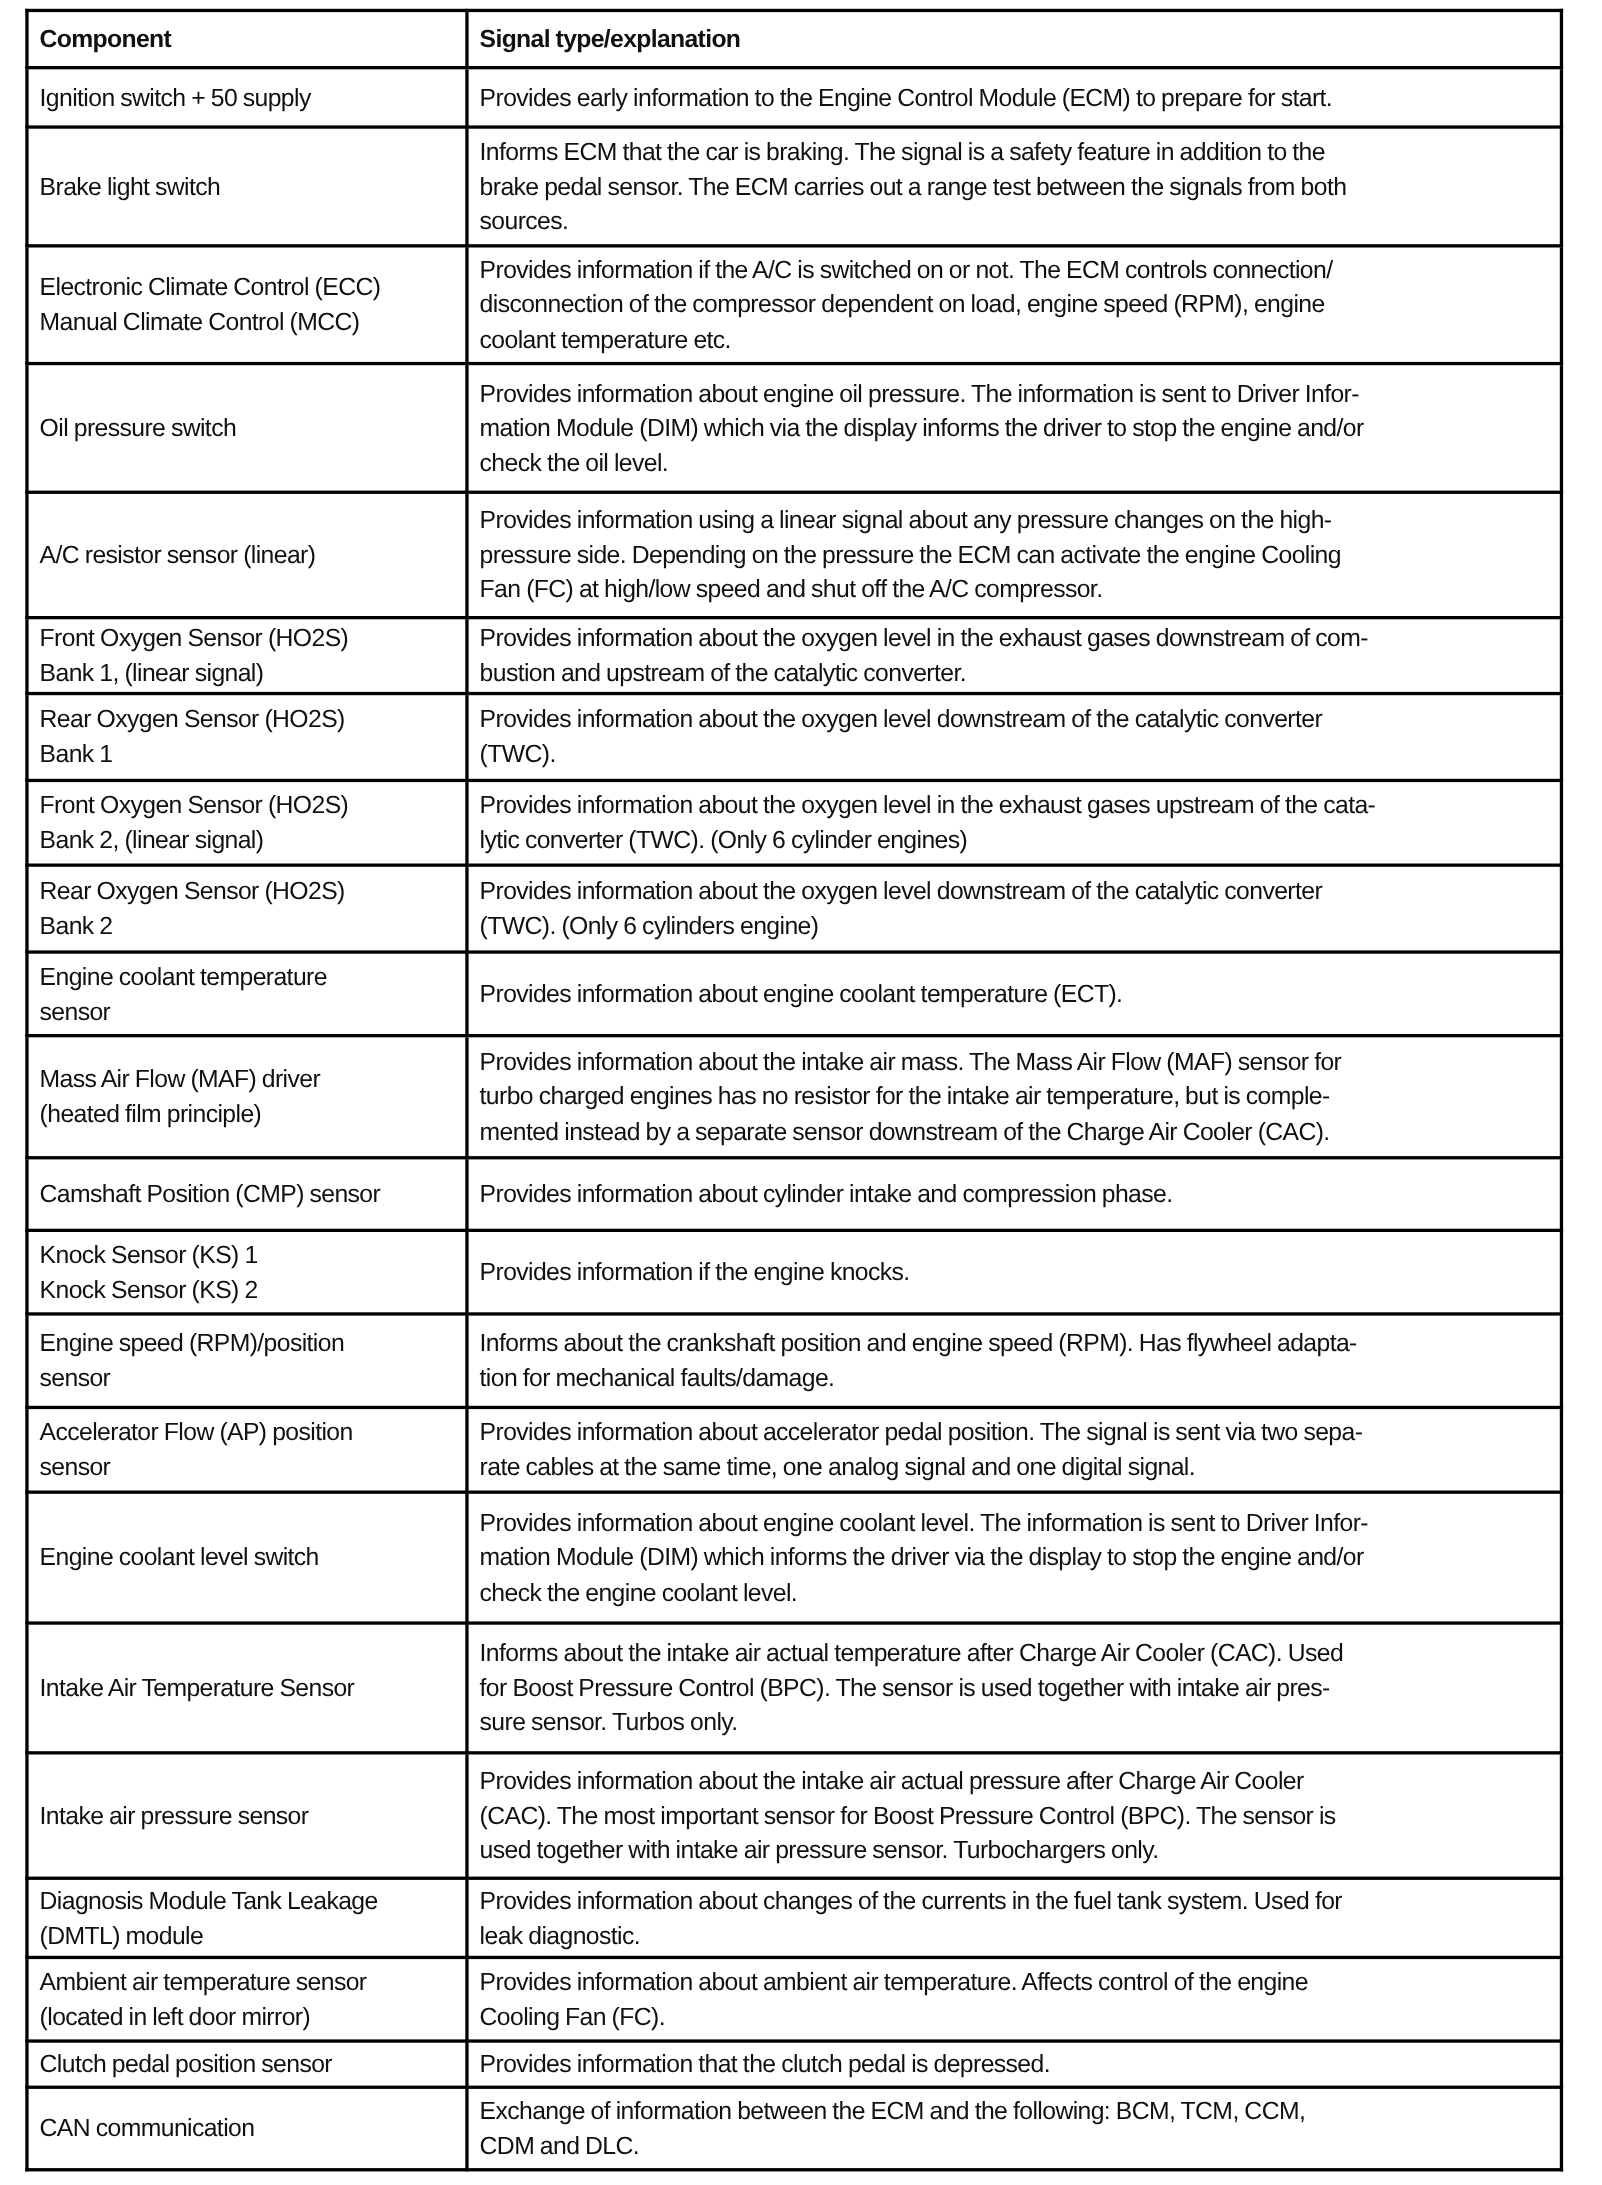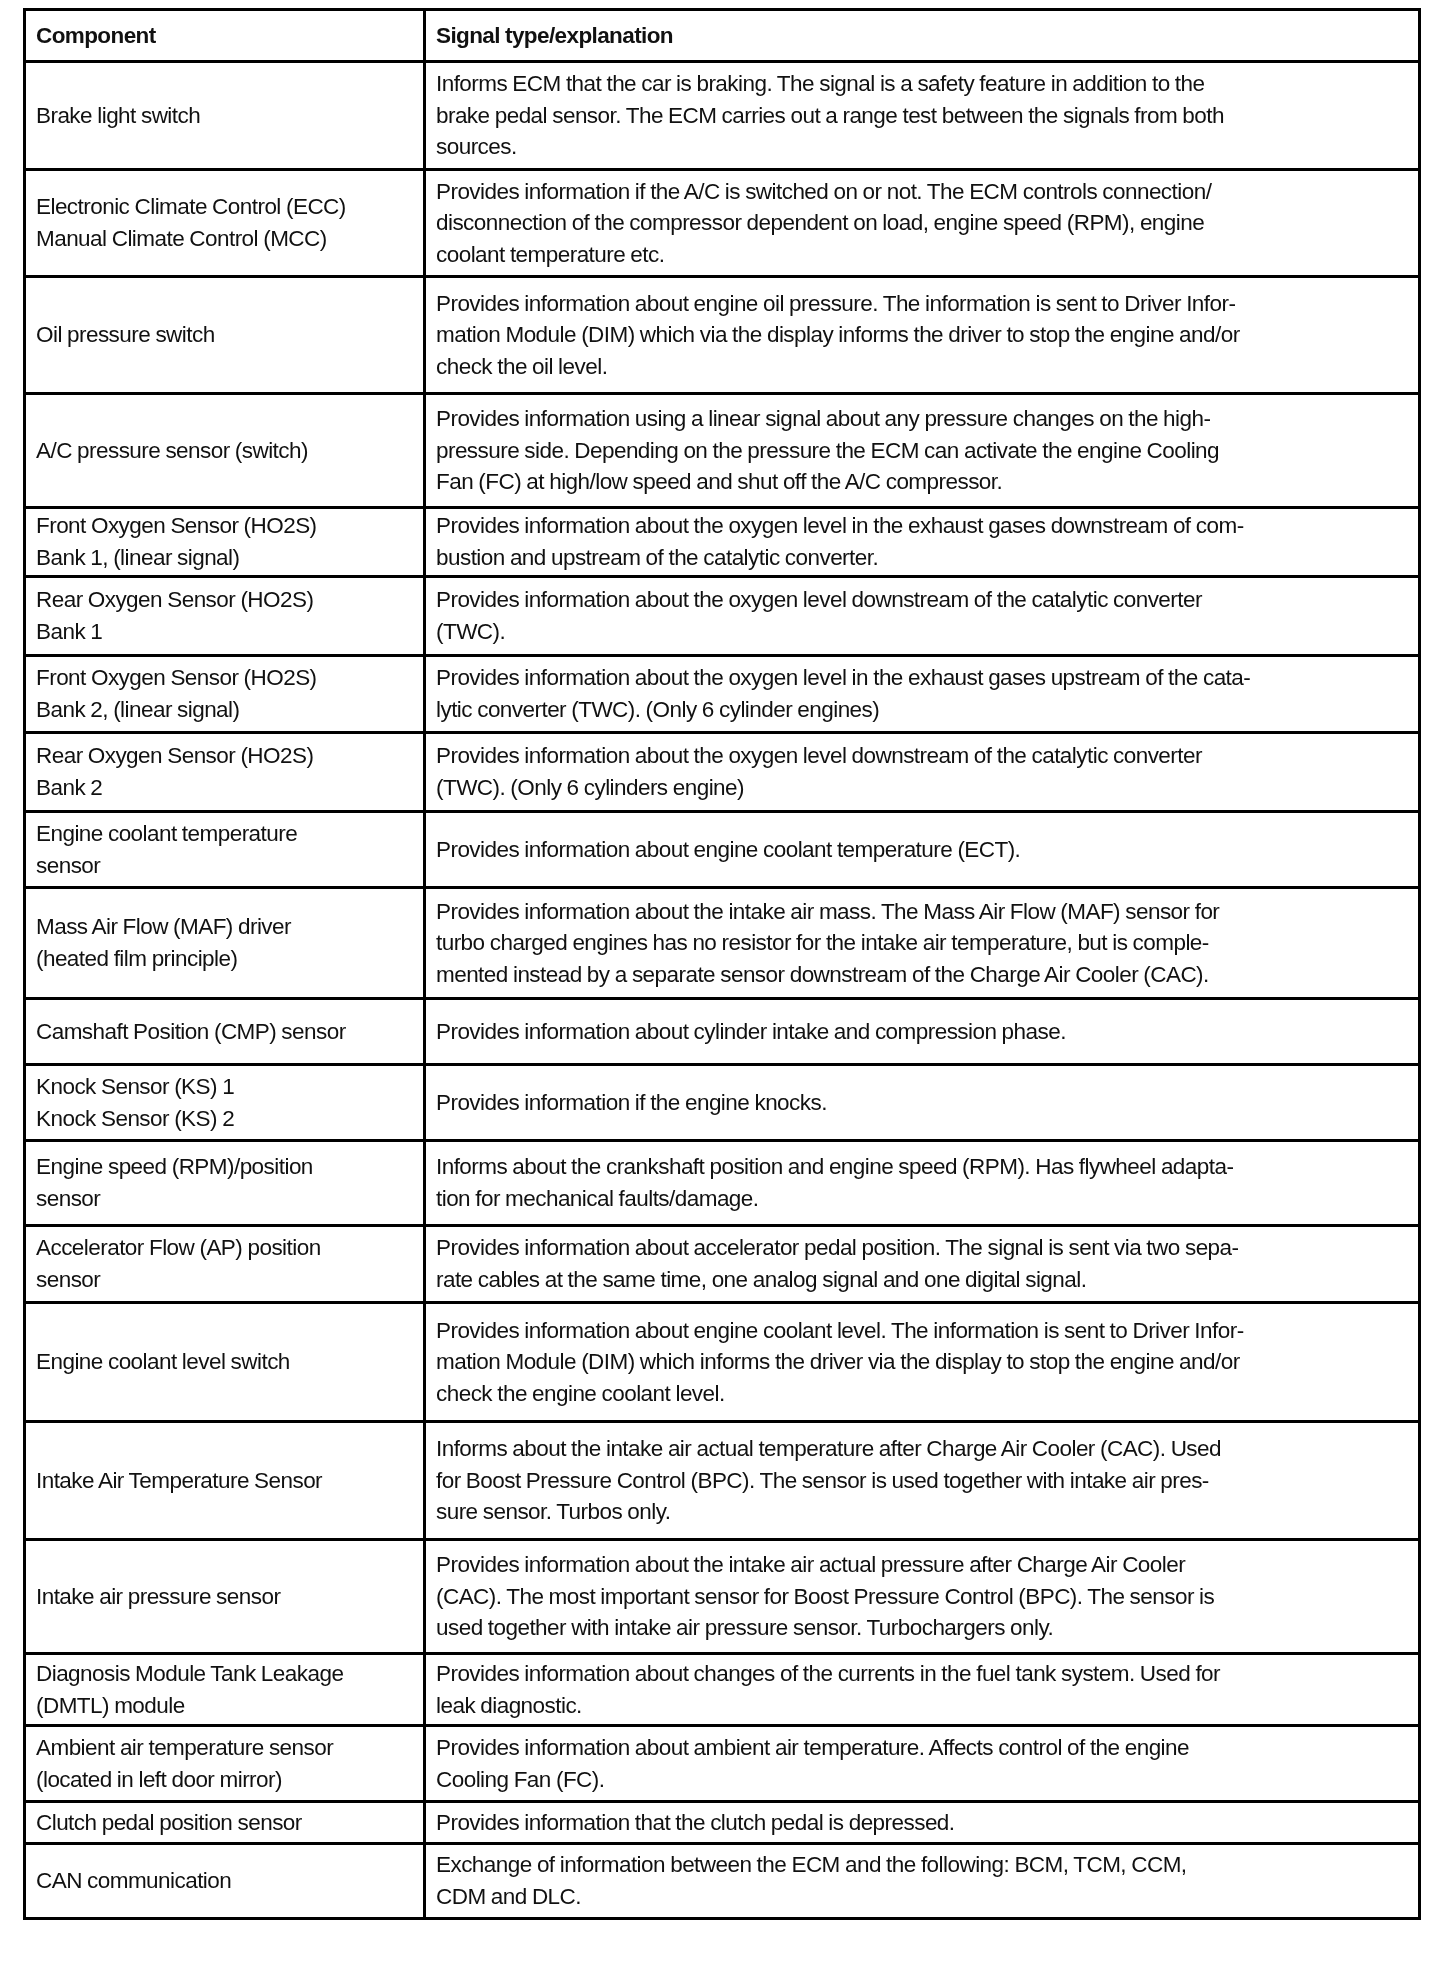--- a/index.html
+++ b/index.html
@@ -25,20 +25,28 @@
         <col class="c1">
         <col class="c2">
       </colgroup>
     <thead>
       <tr style="height:52px">
         <th>Component</th>
         <th>Signal type/explanation</th>
       </tr>
     </thead>
     <tbody id="tbody">
+        <tr style="height: 54px;">
+          <td class="c1">
+            <span class="cell-text">Ignition switch + 50 supply</span>
+          </td>
+          <td class="c2">
+            <span class="cell-text">Provides early information to the Engine Control Module (ECM) to prepare for start.</span>
+          </td>
+        </tr>
         <tr style="height: 108px;">
           <td class="c1">
             <span class="cell-text">Brake light switch</span>
           </td>
           <td class="c2">
             <span class="cell-text">Informs ECM that the car is braking. The signal is a safety feature in addition to the
 brake pedal sensor. The ECM carries out a range test between the signals from both
 sources.</span>
           </td>
         </tr>
@@ -58,21 +66,21 @@
             <span class="cell-text">Oil pressure switch</span>
           </td>
           <td class="c2">
             <span class="cell-text">Provides information about engine oil pressure. The information is sent to Driver Infor-
 mation Module (DIM) which via the display informs the driver to stop the engine and/or
 check the oil level.</span>
           </td>
         </tr>
         <tr style="height: 114px;">
           <td class="c1">
-            <span class="cell-text">A/C pressure sensor (switch)</span>
+            <span class="cell-text">A/C resistor sensor (linear)</span>
           </td>
           <td class="c2">
             <span class="cell-text">Provides information using a linear signal about any pressure changes on the high-
 pressure side. Depending on the pressure the ECM can activate the engine Cooling
 Fan (FC) at high/low speed and shut off the A/C compressor.</span>
           </td>
         </tr>
         <tr style="height: 69px;">
           <td class="c1">
             <span class="cell-text">Front Oxygen Sensor (HO2S)

